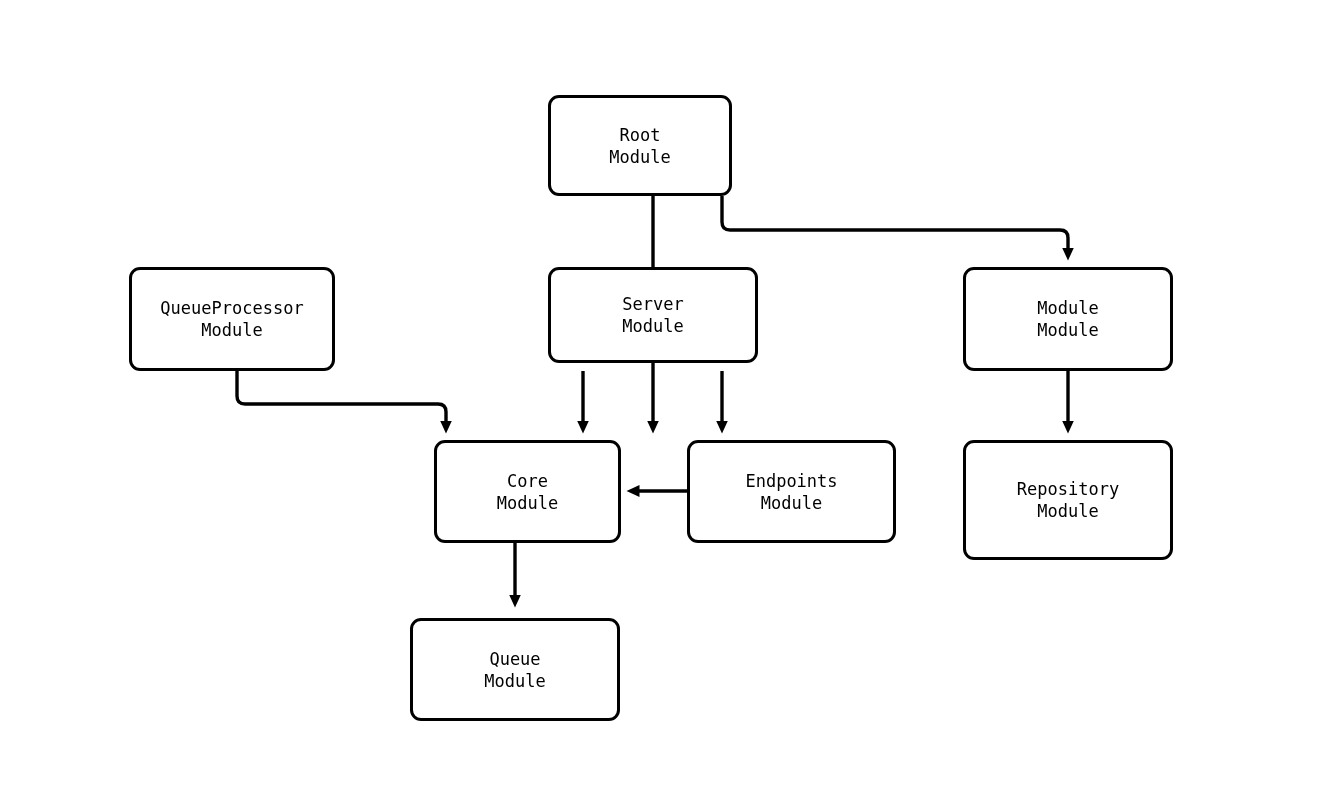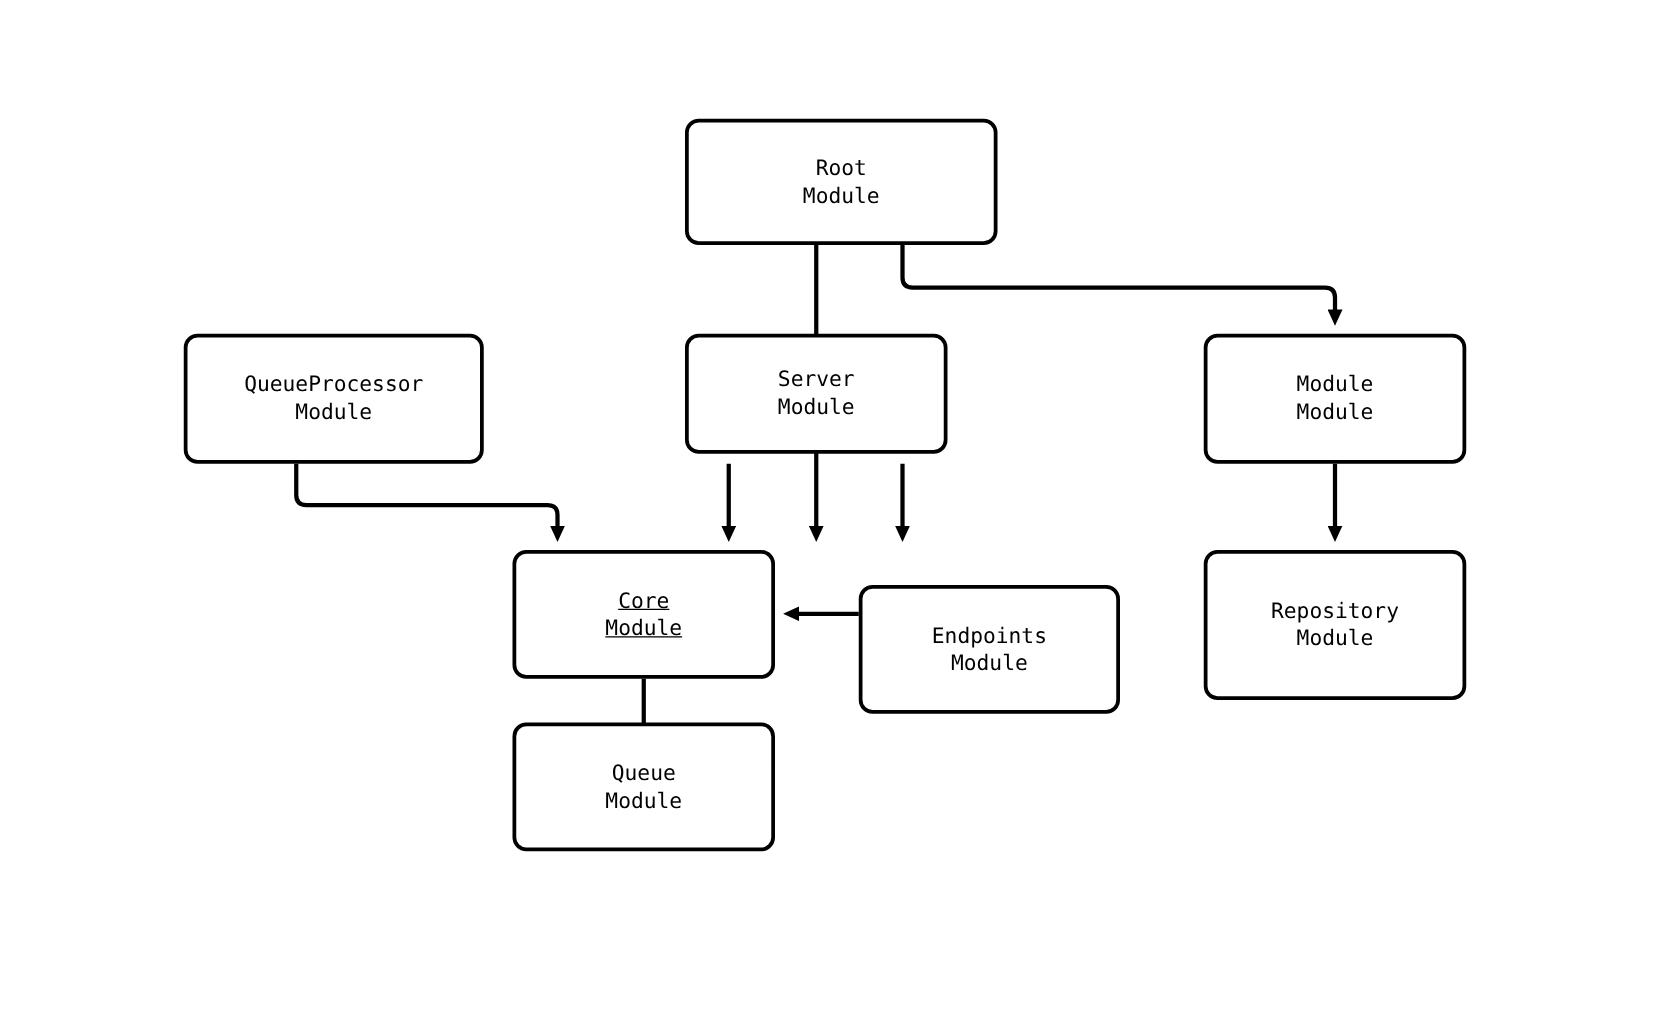--- a/index.html
+++ b/index.html
@@ -71,53 +71,53 @@
       <path d="M722,371 L722,422" marker-end="url(#arrow-down)"></path>
 
       <path d="M687,491 L638,491" marker-end="url(#arrow-down)"></path>
 
       <path d="M1068,371 L1068,422" marker-end="url(#arrow-down)"></path>
 
       <path d="M515,543 L515,596" marker-end="url(#arrow-down)"></path>
     </g>
   </svg>
 
-  <div class="node" style="left:548px; top:95px; width:250px; height:101px;">
+  <div class="node" style="left:548px; top:95px; width:184px; height:101px;">
     <div class="node-label">Root</div>
     <div class="node-label">Module</div>
   </div>
 
-  <div class="node" style="left:147px; top:267px; width:240px; height:104px;">
+  <div class="node" style="left:129px; top:267px; width:206px; height:104px;">
     <div class="node-label">QueueProcessor</div>
     <div class="node-label">Module</div>
   </div>
 
   <div class="node" style="left:548px; top:267px; width:210px; height:96px;">
     <div class="node-label">Server</div>
     <div class="node-label">Module</div>
   </div>
 
   <div class="node" style="left:963px; top:267px; width:210px; height:104px;">
     <div class="node-label">Module</div>
     <div class="node-label">Module</div>
   </div>
 
-  <div class="node" style="left:410px; top:440px; width:210px; height:103px;text-decoration:underline;">
+  <div class="node" style="left:434px; top:440px; width:187px; height:103px;">
     <div class="node-label">Core</div>
     <div class="node-label">Module</div>
   </div>
 
-  <div class="node" style="left:687px; top:440px; width:209px; height:103px;margin-top:28px;">
+  <div class="node" style="left:687px; top:440px; width:209px; height:103px;">
     <div class="node-label">Endpoints</div>
     <div class="node-label">Module</div>
   </div>
 
   <div class="node" style="left:963px; top:440px; width:210px; height:120px;">
     <div class="node-label">Repository</div>
     <div class="node-label">Module</div>
   </div>
 
-  <div class="node" style="left:410px; top:578px; width:210px; height:103px;">
+  <div class="node" style="left:410px; top:618px; width:210px; height:103px;">
     <div class="node-label">Queue</div>
     <div class="node-label">Module</div>
   </div>
 
 </div>
 
 </body></html>

